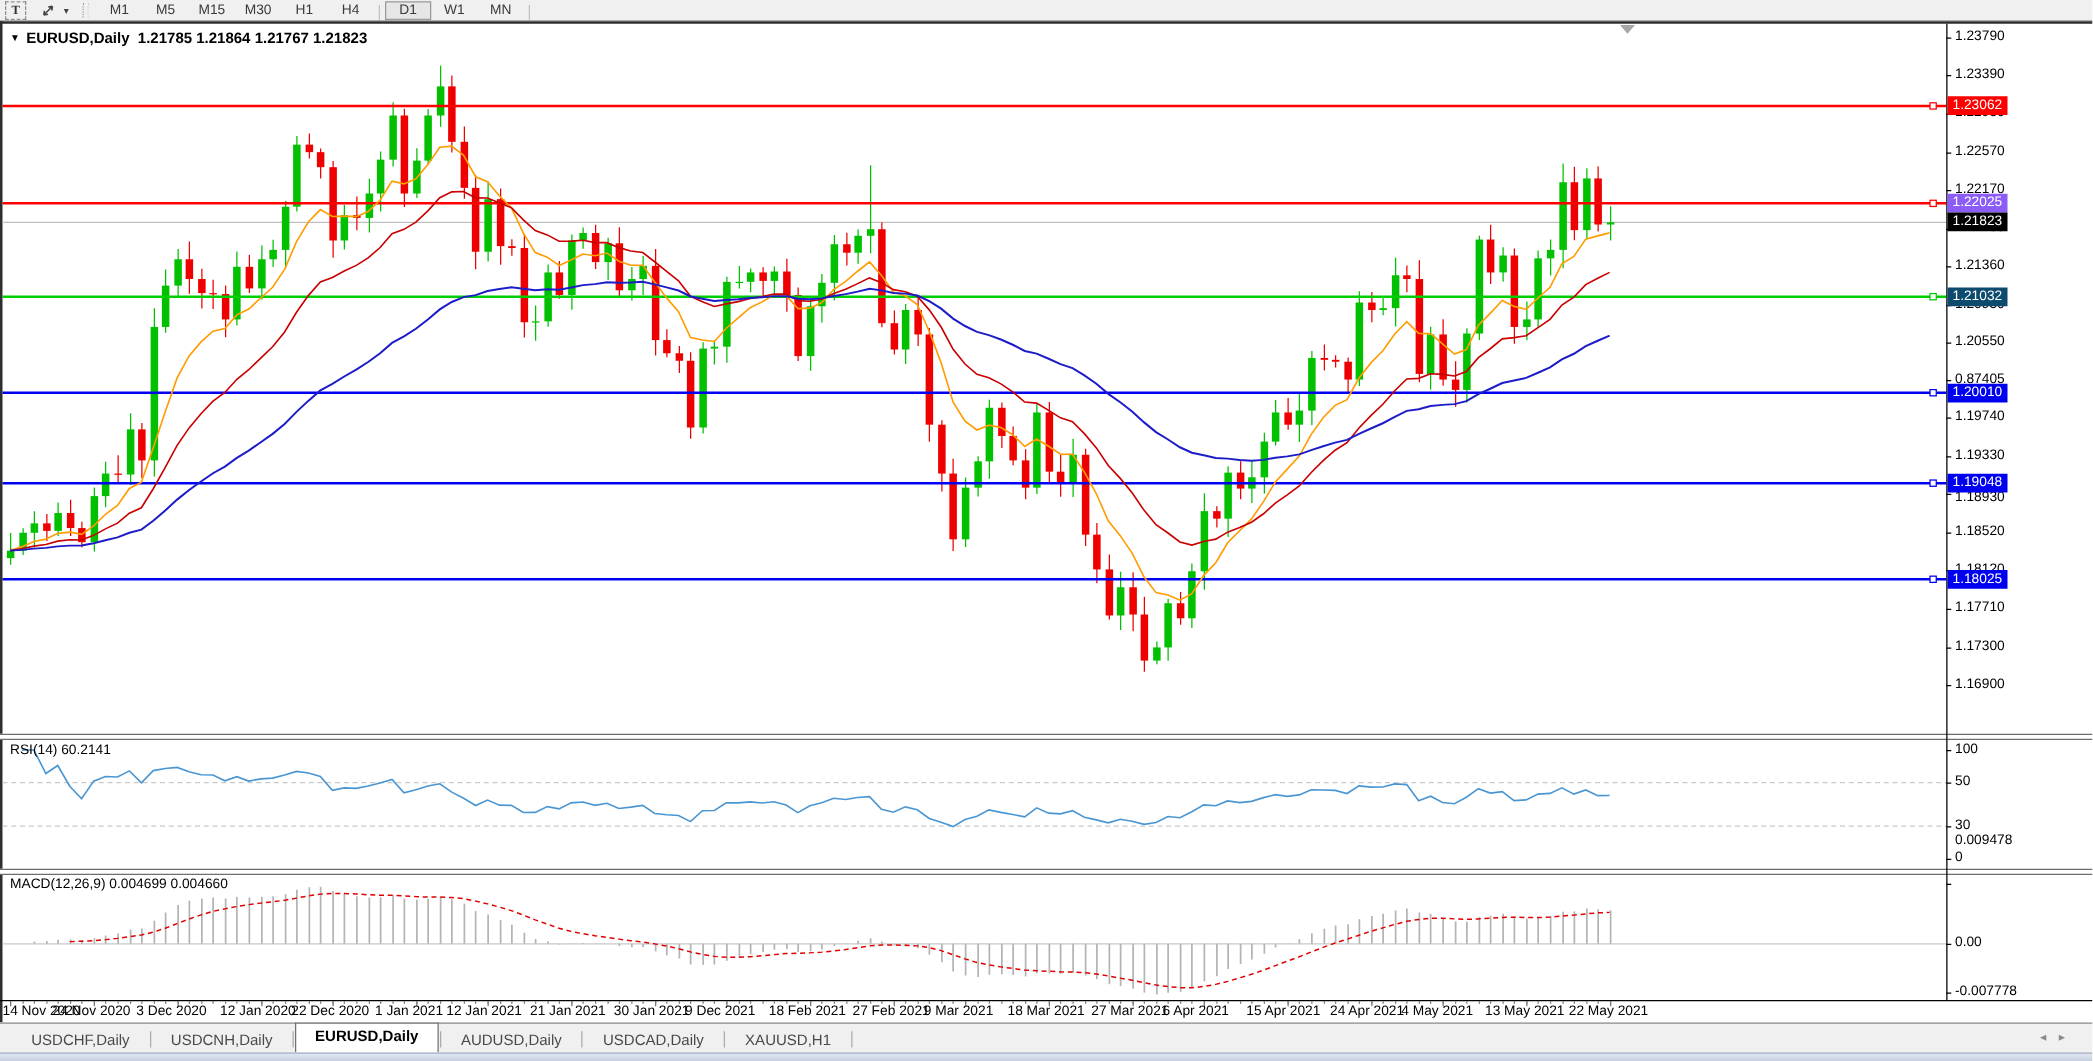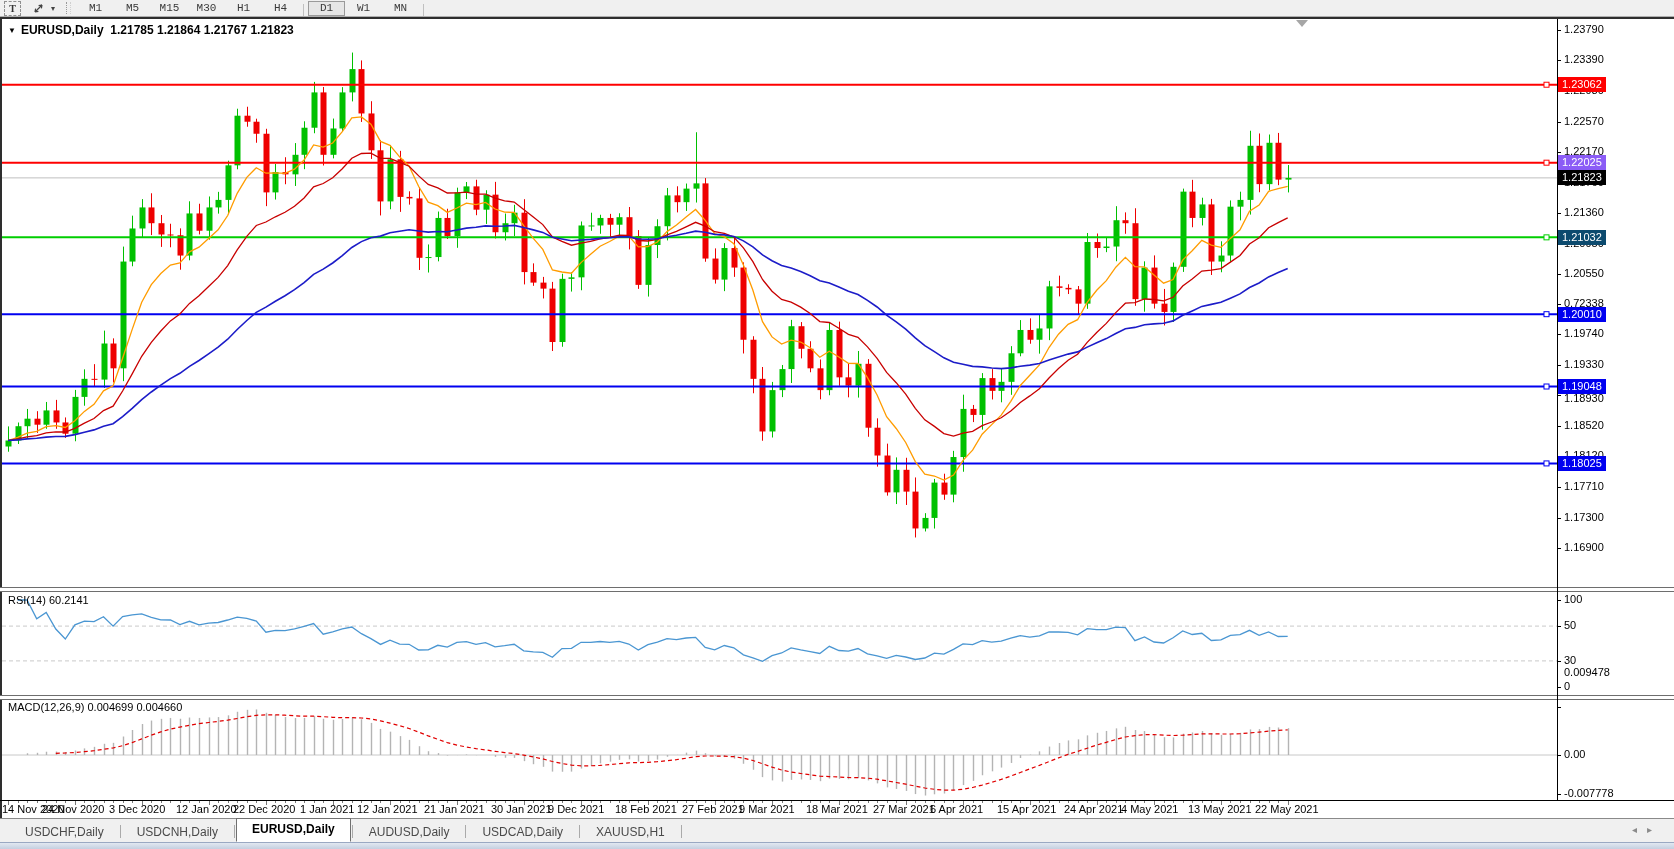--- a/index.html
+++ b/index.html
@@ -53,21 +53,21 @@
 
 <div id="toolbar">
   <div id="text-tool" class="tool-btn">T</div>
   <div id="arrows-tool" class="tool-btn">
     <svg width="15" height="13" viewBox="0 0 15 13">
       <path d="M4 10 L11 3 M11 3 L7.6 3.6 M11 3 L10.4 6.4 M4 10 L7.4 9.4 M4 10 L4.6 6.6" stroke="#444" stroke-width="1.2" fill="none"></path>
     </svg>
   </div>
   <div id="arrows-caret" class="tool-btn">▾</div>
   <div class="grip"></div>
-  <div id="tf-row" style="display:flex;align-items:flex-end;font-family:Liberation Mono, monospace;">
+  <div id="tf-row" style="display:flex;align-items:flex-end;">
       <div class="tf-btn">M1</div>
       <div class="tf-btn">M5</div>
       <div class="tf-btn">M15</div>
       <div class="tf-btn">M30</div>
       <div class="tf-btn">H1</div>
       <div class="tf-btn">H4</div>
       <div class="vsep"></div>
       <div class="tf-btn active">D1</div>
       <div class="tf-btn">W1</div>
       <div class="tf-btn">MN</div>
@@ -534,21 +534,21 @@
     <div class="ax-label" style="top: 145px;">1.22170</div>
     <div class="ax-tick" style="top: 183px;"></div>
     <div class="ax-label" style="top: 176px;">1.21760</div>
     <div class="ax-tick" style="top: 213px;"></div>
     <div class="ax-label" style="top: 206px;">1.21360</div>
     <div class="ax-tick" style="top: 244px;"></div>
     <div class="ax-label" style="top: 237px;">1.20950</div>
     <div class="ax-tick" style="top: 274px;"></div>
     <div class="ax-label" style="top: 267px;">1.20550</div>
     <div class="ax-tick" style="top: 304px;"></div>
-    <div class="ax-label" style="top: 297px;">0.72338</div>
+    <div class="ax-label" style="top: 297px;">0.87405</div>
     <div class="ax-tick" style="top: 334px;"></div>
     <div class="ax-label" style="top: 327px;">1.19740</div>
     <div class="ax-tick" style="top: 365px;"></div>
     <div class="ax-label" style="top: 358px;">1.19330</div>
     <div class="ax-tick" style="top: 395px;"></div>
     <div class="ax-label" style="top: 392px;">1.18930</div>
     <div class="ax-tick" style="top: 426px;"></div>
     <div class="ax-label" style="top: 419px;">1.18520</div>
     <div class="ax-tick" style="top: 456px;"></div>
     <div class="ax-label" style="top: 449px;">1.18120</div>

